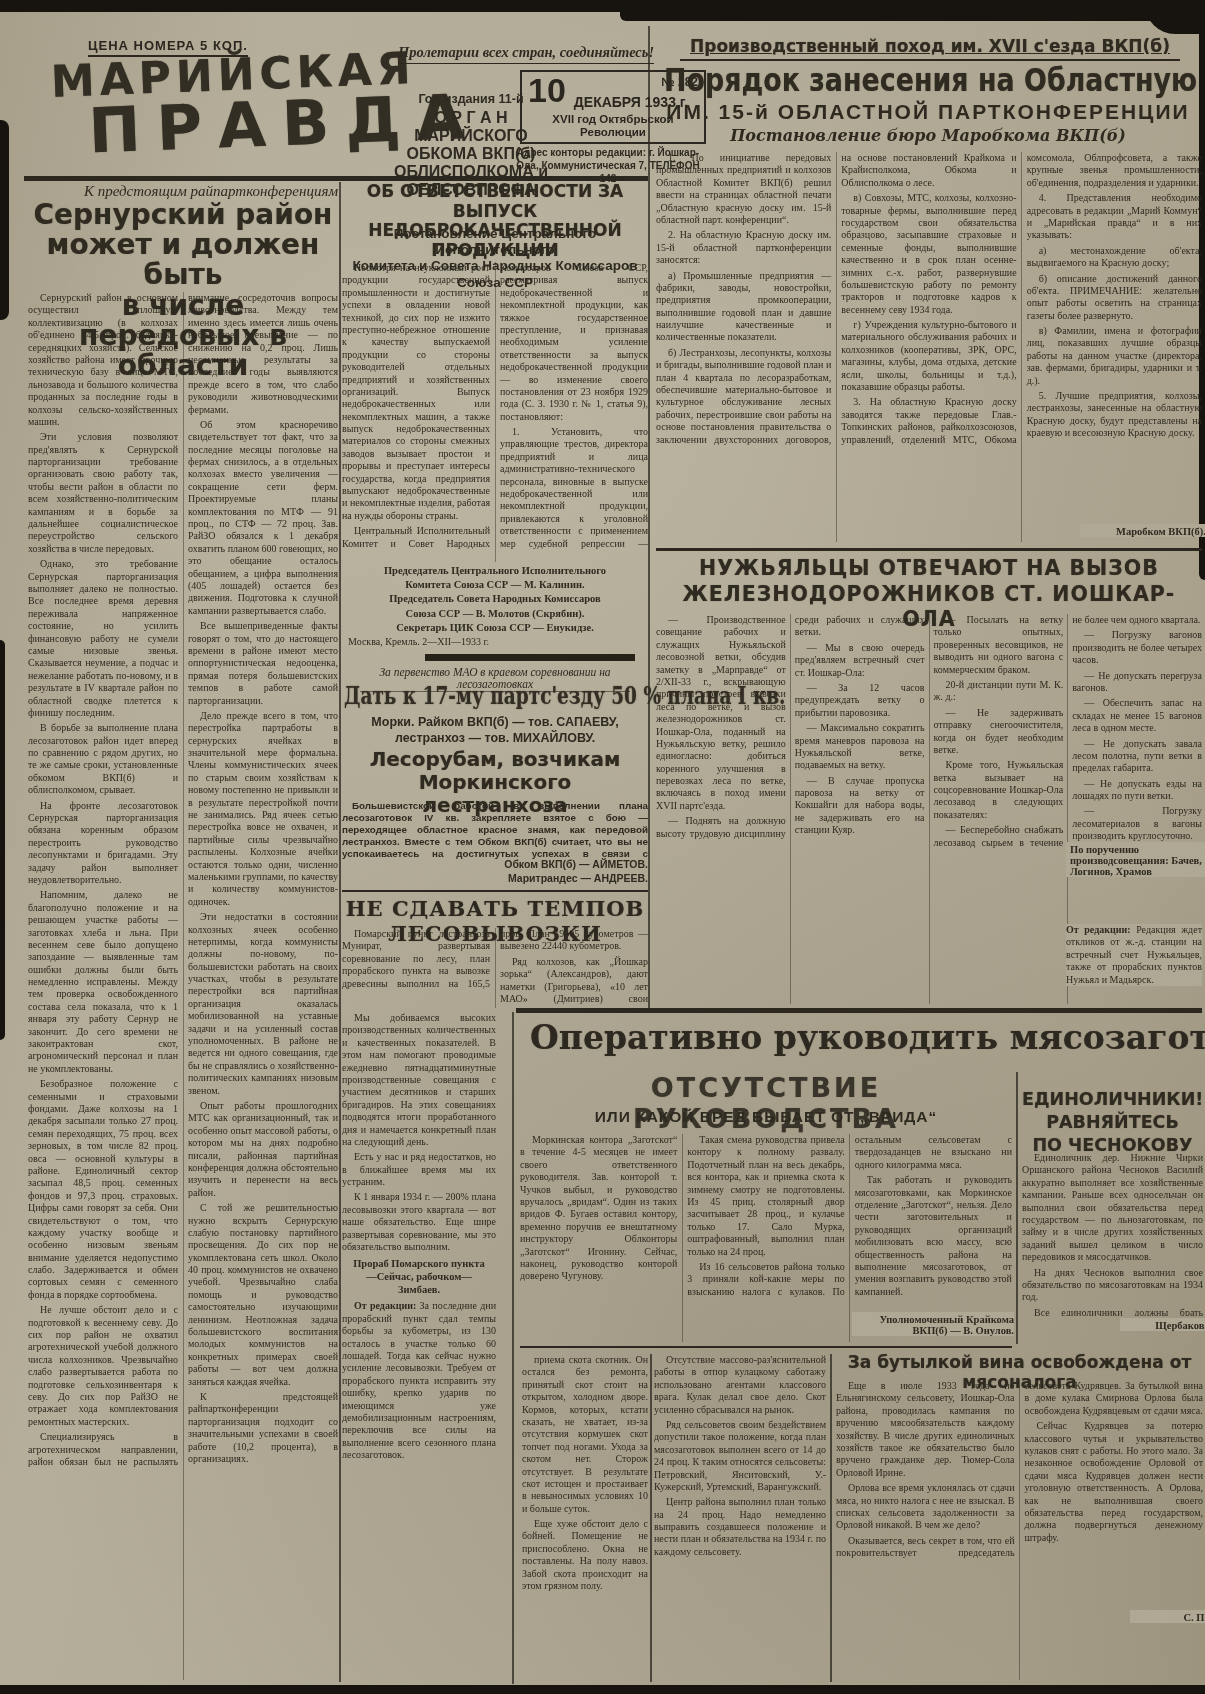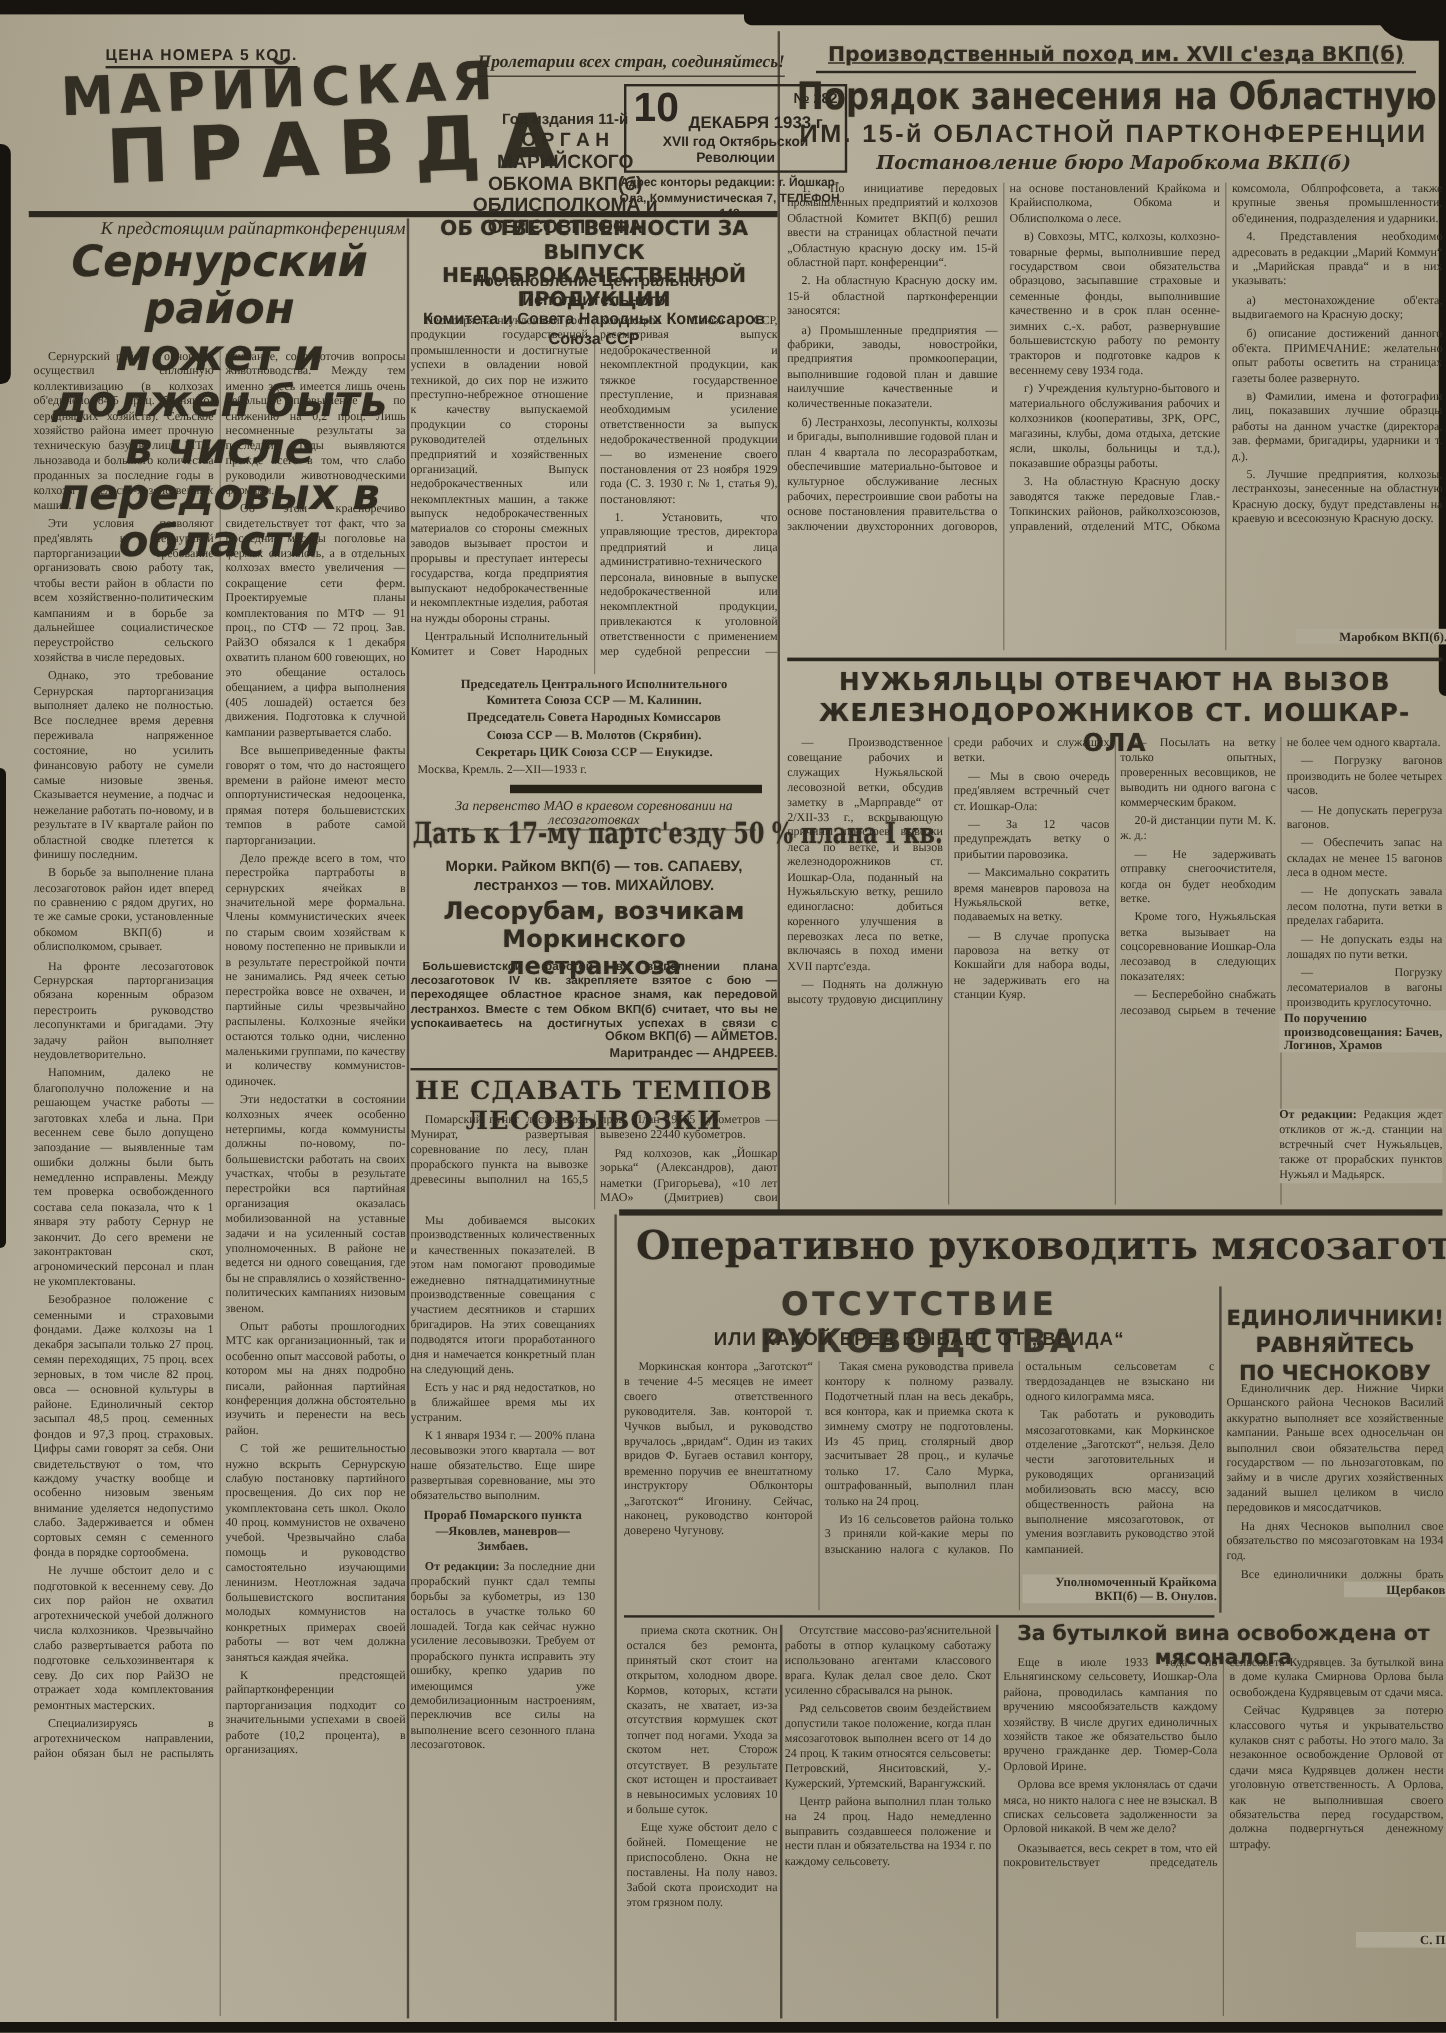--- a/index.html
+++ b/index.html
@@ -49,21 +49,21 @@
   .datebox .day{font-size:34px;font-weight:bold;line-height:.9;margin-right:8px;}
   .datebox .iss{font-size:12px;font-weight:bold;text-align:right;}
   .datebox .mon{font-size:14px;font-weight:bold;margin-top:5px;}
   .datebox .rev{font-size:11.5px;font-weight:bold;text-align:center;margin-top:3px;line-height:1.15;}
   .address{font-family:"Liberation Sans",sans-serif;font-weight:bold;font-size:10px;text-align:center;line-height:1.3;}
 
   .kicker{font-style:italic;font-size:15px;}
   .h-sans{font-family:"DejaVu Sans",sans-serif;font-weight:bold;color:#302b21;text-shadow:0 0 1px rgba(45,40,30,.5);}
   .h-serif{font-family:"DejaVu Serif",serif;font-weight:bold;color:#2e2920;text-shadow:0 0 1px rgba(45,40,30,.5);}
 
-  .sernur-title{font-size:36px;line-height:1.08;font-style:italic;}
+  .sernur-title{font-size:28px;line-height:1.08;}
   .decree-title{font-size:17px;line-height:1.15;}
   .decree-sub{font-size:13.5px;line-height:1.2;font-family:"Liberation Sans",sans-serif;font-weight:bold;}
   .sig-block{font-size:10.5px;line-height:1.35;}
 
   .kras-k{font-family:"DejaVu Sans",sans-serif;font-weight:bold;font-size:17px;
     border-bottom:2px solid #2c2820;padding-bottom:3px;}
   .kras-t1{font-size:28px;white-space:nowrap;transform:scale(.96,1.12);transform-origin:center;}
   .kras-t2{font-size:21px;letter-spacing:2px;font-family:"Liberation Sans",sans-serif;font-weight:bold;}
   .kras-sub{font-family:"DejaVu Serif",serif;font-weight:bold;font-style:italic;font-size:16px;}
 
@@ -212,21 +212,21 @@
       <p>Ряд колхозов, как „Йошкар зорька“ (Александров), дают наметки (Григорьева), «10 лет МАО» (Дмитриев) свои обязательства по лесу выполняют на 150 проц. Есть ударники в постоянном кадре. Так, работающий конюх Черданов Ф. ежедневно выдерживает 140 проц. нормы.</p>
     </div>
   <div class="abs small body single" style="left:342px;top:1012px;width:154px;height:672px;">
     <div>
         <p>Мы добиваемся высоких производственных количественных и качественных показателей. В этом нам помогают проводимые ежедневно пятнадцатиминутные производственные совещания с участием десятников и старших бригадиров. На этих совещаниях подводятся итоги проработанного дня и намечается конкретный план на следующий день.</p>
         <p>Есть у нас и ряд недостатков, но в ближайшее время мы их устраним.</p>
         <p>К 1 января 1934 г. — 200% плана лесовывозки этого квартала — вот наше обязательство. Еще шире развертывая соревнование, мы это обязательство выполним.</p>
       </div>
     <div class="ctr b" style="margin:4px 0;font-size:10.5px;">
         <div>Прораб Помарского пункта</div>
-        <div>—Яковлев, маневров—</div>
+        <div>—Сейчас, рабочком—</div>
         <div>Зимбаев.</div>
       </div>
     <div class="note">
       <p><span class="lbl">От редакции:</span>
       <span>За последние дни прорабский пункт сдал темпы борьбы за кубометры, из 130 осталось в участке только 60 лошадей. Тогда как сейчас нужно усиление лесовывозки. Требуем от прорабского пункта исправить эту ошибку, крепко ударив по имеющимся уже демобилизационным настроениям, переключив все силы на выполнение всего сезонного плана лесозаготовок.</span></p>
     </div>
   </div>
   <div class="vrule" style="left:512px;top:1012px;height:672px;"></div>
 
   <div class="abs kras-k ctr h-sans" style="left:680px;top:36px;width:500px;text-decoration:underline;">Производственный поход им. XVII с'езда ВКП(б)</div>

